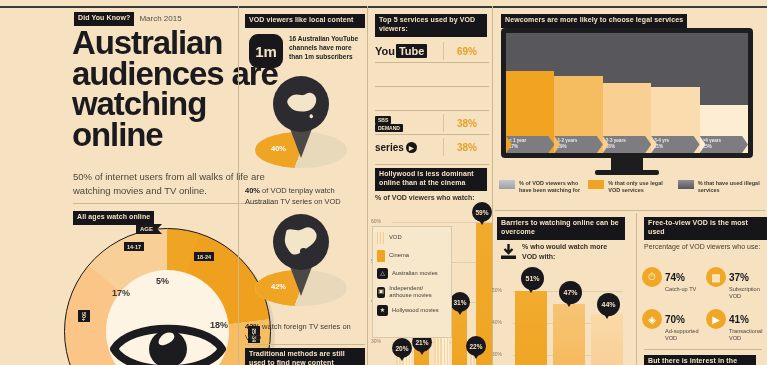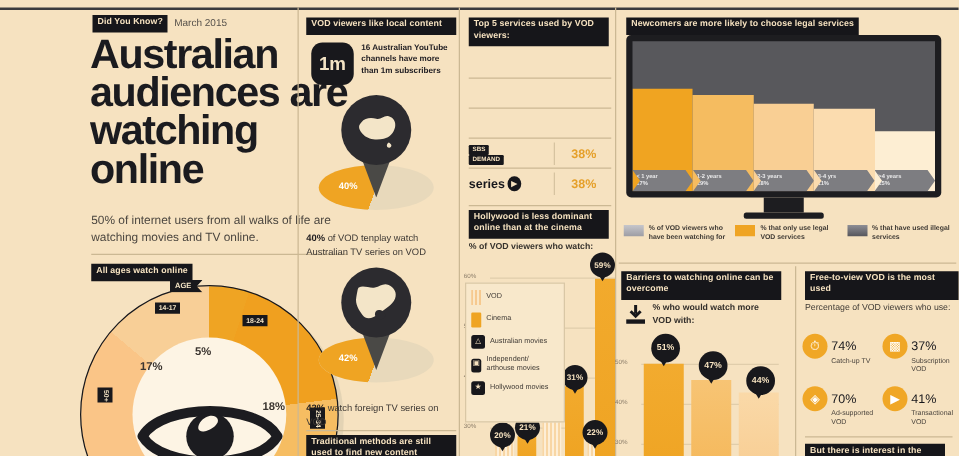--- a/index.html
+++ b/index.html
@@ -164,21 +164,21 @@
 
   .f2v { position:absolute; left:640px; top:215px; width:127px; height:150px; }
   .f2v .sub { position:absolute; left:4px; top:27px; width:118px; font-size:7px; line-height:1.4; color:#413c36; }
   .quad { position:absolute; left:2px; top:52px; width:124px; height:80px; }
   .qcell { position:absolute; width:62px; height:40px; display:flex; gap:3px; align-items:flex-start; }
   .circ {
     flex:0 0 20px; width:20px; height:20px; border-radius:50%;
     background:#f0a726; display:flex; align-items:center; justify-content:center;
     color:#fff; font-size:10px;
   }
-  .qtxt .num { font-size:10px; font-weight:normal; color:#17171b; line-height:1;text-align:center; }
+  .qtxt .num { font-size:10px; font-weight:bold; color:#17171b; line-height:1;text-align:center; }
   .qtxt .lbl { font-size:5.6px; color:#4a443d; line-height:1.25; margin-top:1px; }
 </style>
 </head>
 <body>
 
 <div class="page">
   <div class="topline"></div>
 
   <div class="col1">
     <div class="kicker">
@@ -258,20 +258,28 @@
     </div>
     <div class="hrule" style="left:4px;top:344px;width:120px"></div>
     <span class="tag two" style="position:absolute;left:4px;top:348px;width:120px">Traditional methods are still used to find new content</span>
   </div>
 
   <div class="vrule" style="left:367px;top:6px;height:359px"></div>
 
   <div class="col3">
     <span class="tag two" style="position:absolute;left:5px;top:14px;width:112px">Top 5 services used by VOD viewers:</span>
 
+    <div class="srow" style="top:40px">
+      <div class="slogo">
+        <span style="font-size:11px">You</span>
+        <span class="blk" style="font-size:11px;margin-left:1px">Tube</span>
+      </div>
+      <div class="divider"></div>
+      <span class="sval">69%</span>
+    </div>
     <div class="hrule" style="left:5px;top:62px;width:114px"></div>
 
     <div class="hrule" style="left:5px;top:86px;width:114px"></div>
 
     <div class="hrule" style="left:5px;top:110px;width:114px"></div>
 
     <div class="srow" style="top:112px">
       <div class="slogo" style="flex-direction:column;align-items:flex-start">
         <span class="blk" style="font-size:5px">SBS</span>
         <span class="blk" style="font-size:5px">DEMAND</span>

